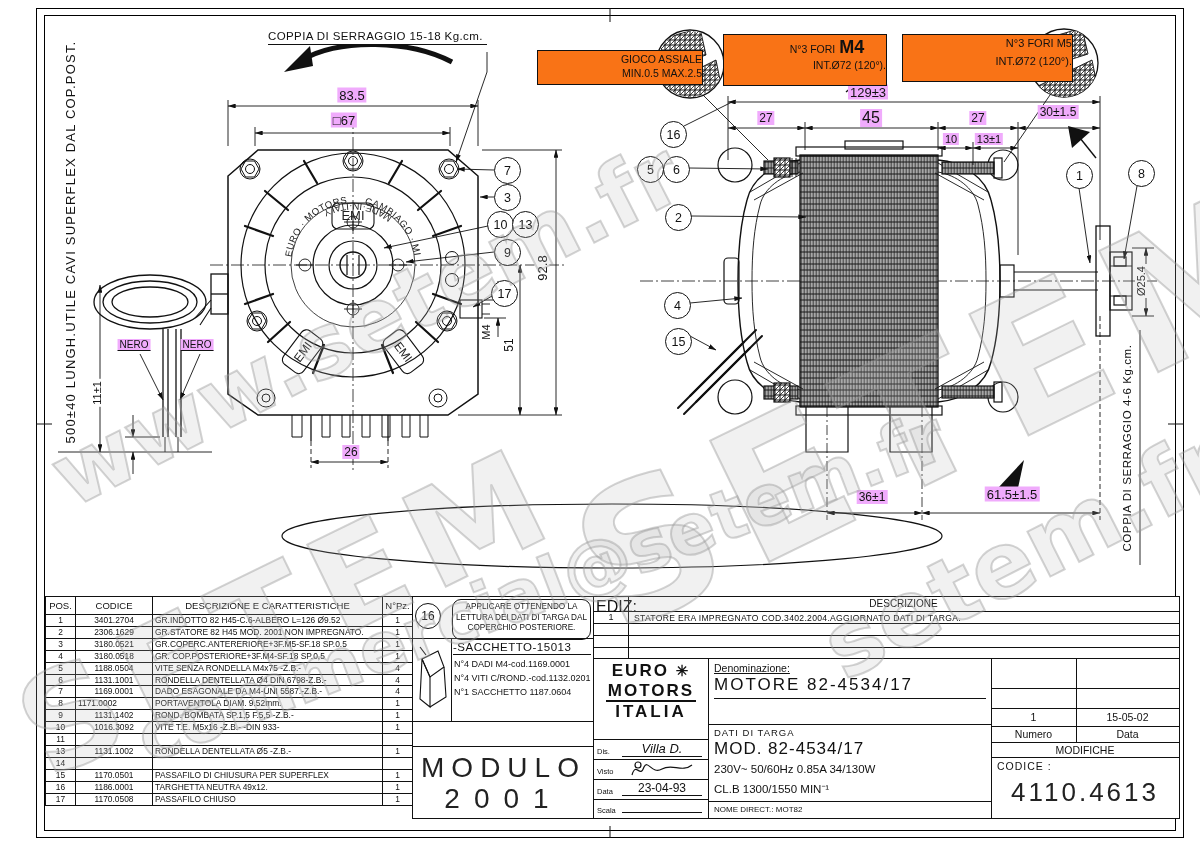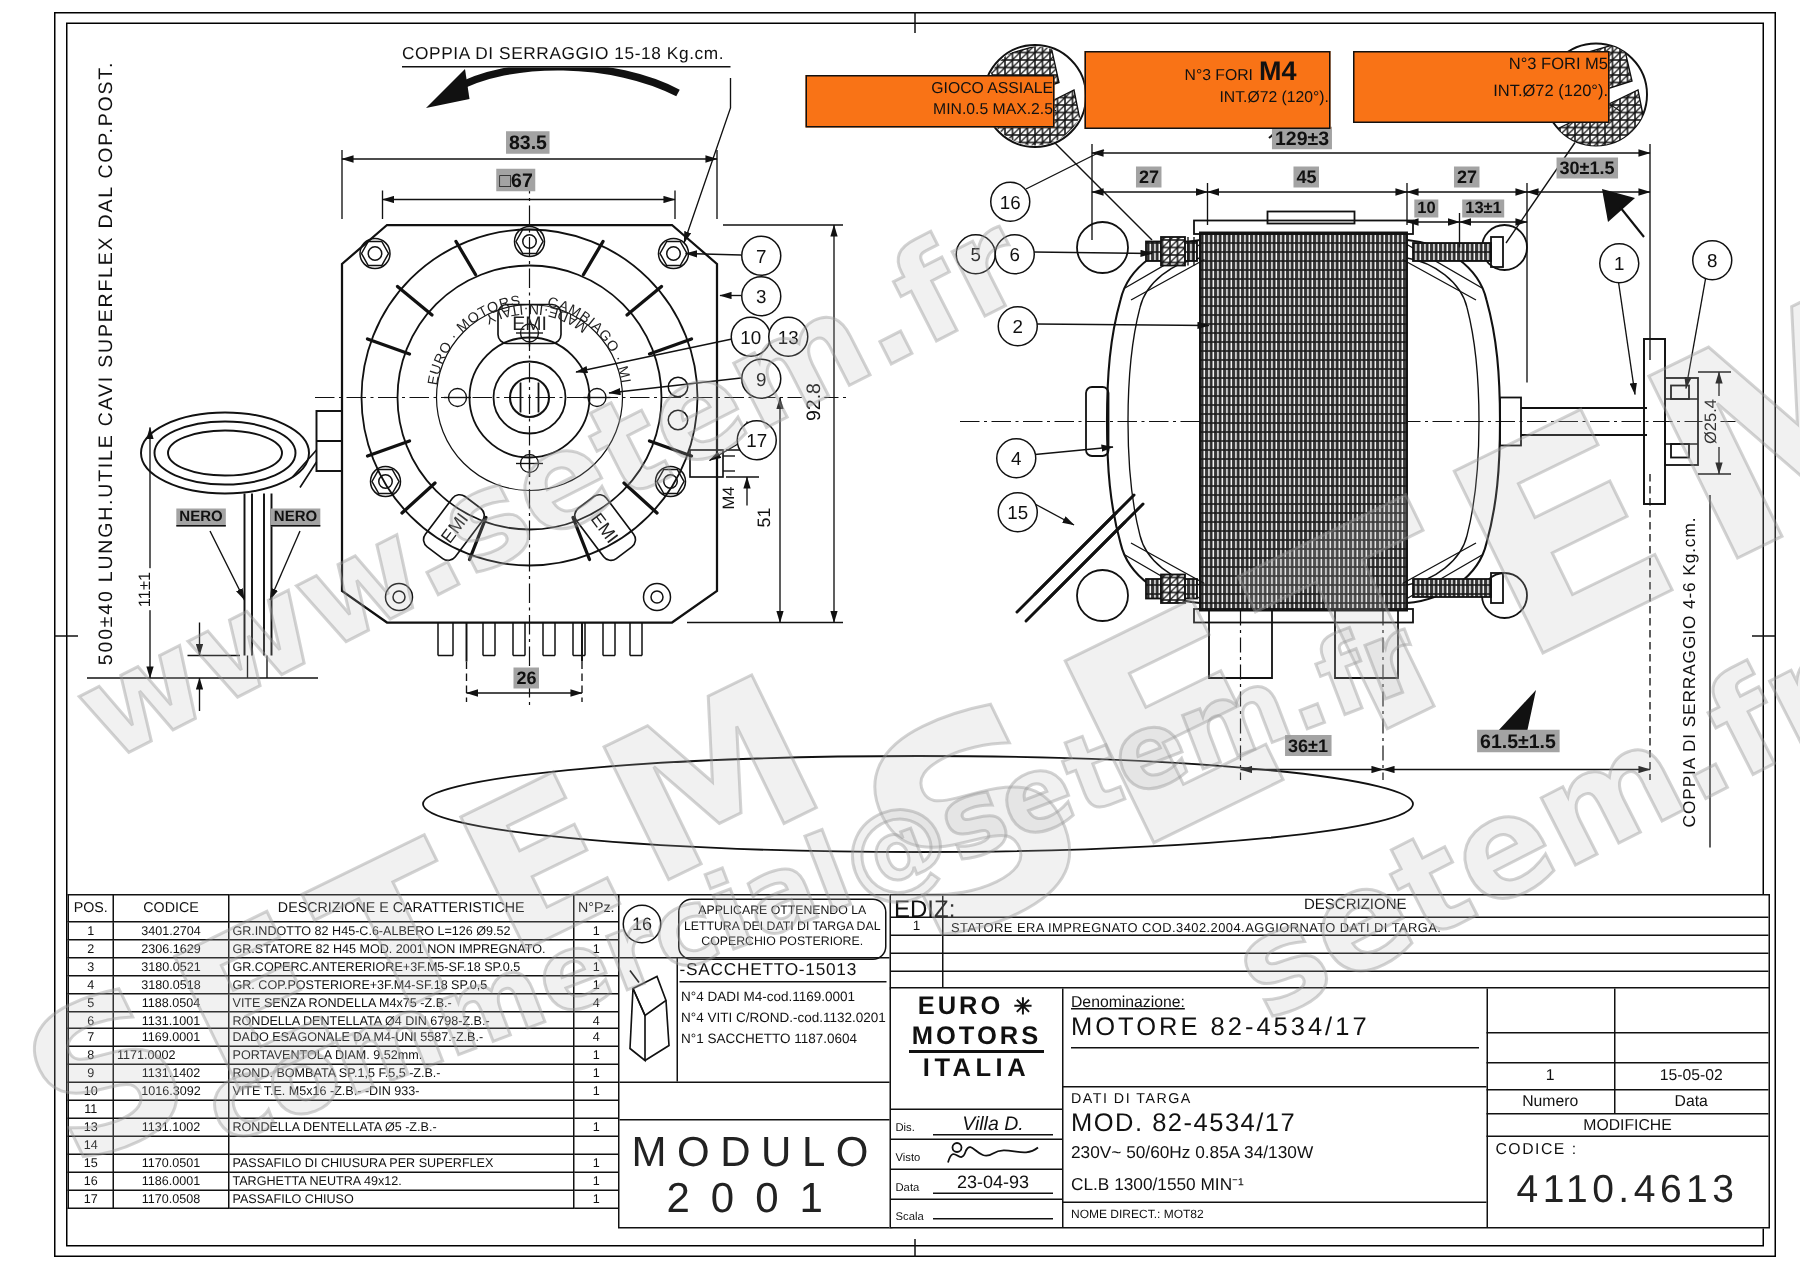--- a/index.html
+++ b/index.html
@@ -1,21 +1,21 @@
 <!DOCTYPE html>
 <html><head>
 <meta charset="utf-8">
 <style>
   html,body{margin:0;padding:0;background:#fff;}
   #sheet{position:relative;width:1200px;height:848px;background:#fff;overflow:hidden;
          font-family:"Liberation Sans",sans-serif;color:#111;}
   .frame{position:absolute;pointer-events:none;}
   .abs{position:absolute;}
   .lbl{position:absolute;white-space:nowrap;color:#111;}
-  .dim{background:#a3a3a3;padding:0 2px;transform:translate(-50%,-50%);font-weight:bold;}
+  .dim{background:#f0abfc;padding:0 2px;transform:translate(-50%,-50%);}
   .dimv{background:#fff;padding:0 2px;transform:translate(-50%,-50%) rotate(-90deg);}
   .ctr{transform:translate(-50%,-50%);}
   .co{position:absolute;width:25px;height:25px;border:1.4px solid #111;border-radius:50%;
       background:#fff;display:flex;align-items:center;justify-content:center;
       font-size:12.5px;z-index:12;}
   .box{position:absolute;border:1.6px solid #111;background:#f97316;text-align:right;z-index:11;padding-left:44px;}
   .wm{position:absolute;font-weight:700;white-space:nowrap;pointer-events:none;z-index:50;
       color:rgba(185,185,185,0.20);-webkit-text-stroke:2px rgba(150,150,150,0.42);
       transform-origin:0 50%;font-family:"DejaVu Sans",sans-serif;}
   table.parts{border-collapse:collapse;table-layout:fixed;width:367px;background:#fff;}
@@ -382,21 +382,21 @@
     </div>
     <div style="margin-top:1px;">INT.Ø72 (120°).</div>
   </div>
   <div class="box" style="left:902px;top:34px;width:125px;height:46px;font-size:11px;line-height:1.6;">
     <div>N°3 FORI M5</div>
     <div>INT.Ø72 (120°).</div>
   </div>
 
   <span class="lbl dim z" style="left:868px;top:92px;font-size:13px;">129±3</span>
   <span class="lbl dim z" style="left:766px;top:118px;font-size:12px;">27</span>
-  <span class="lbl dim z" style="left:871px;top:118px;font-size:12px;">45</span>
+  <span class="lbl dim z" style="left:871px;top:118px;font-size:16px;">45</span>
   <span class="lbl dim z" style="left:978px;top:118px;font-size:12px;">27</span>
   <span class="lbl dim z" style="left:1058px;top:112px;font-size:12px;">30±1.5</span>
   <span class="lbl dim z" style="left:951px;top:139px;font-size:11px;">10</span>
   <span class="lbl dim z" style="left:989px;top:139px;font-size:11px;">13±1</span>
   <span class="lbl dim z" style="left:872px;top:497px;font-size:12px;">36±1</span>
   <span class="lbl dim z" style="left:1012px;top:494px;font-size:13px;">61.5±1.5</span>
   <span class="lbl dimv z" style="left:1141px;top:281px;font-size:11px;">Ø25.4</span>
   <span class="lbl dimv z" style="left:1127px;top:448px;font-size:11.5px;letter-spacing:0.6px;">COPPIA DI SERRAGGIO 4-6 Kg.cm.</span>
 
 

